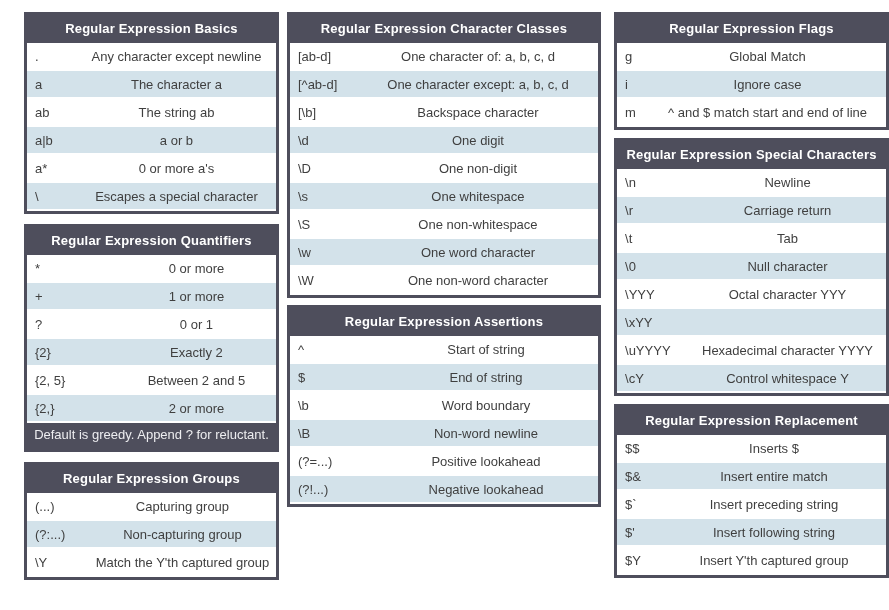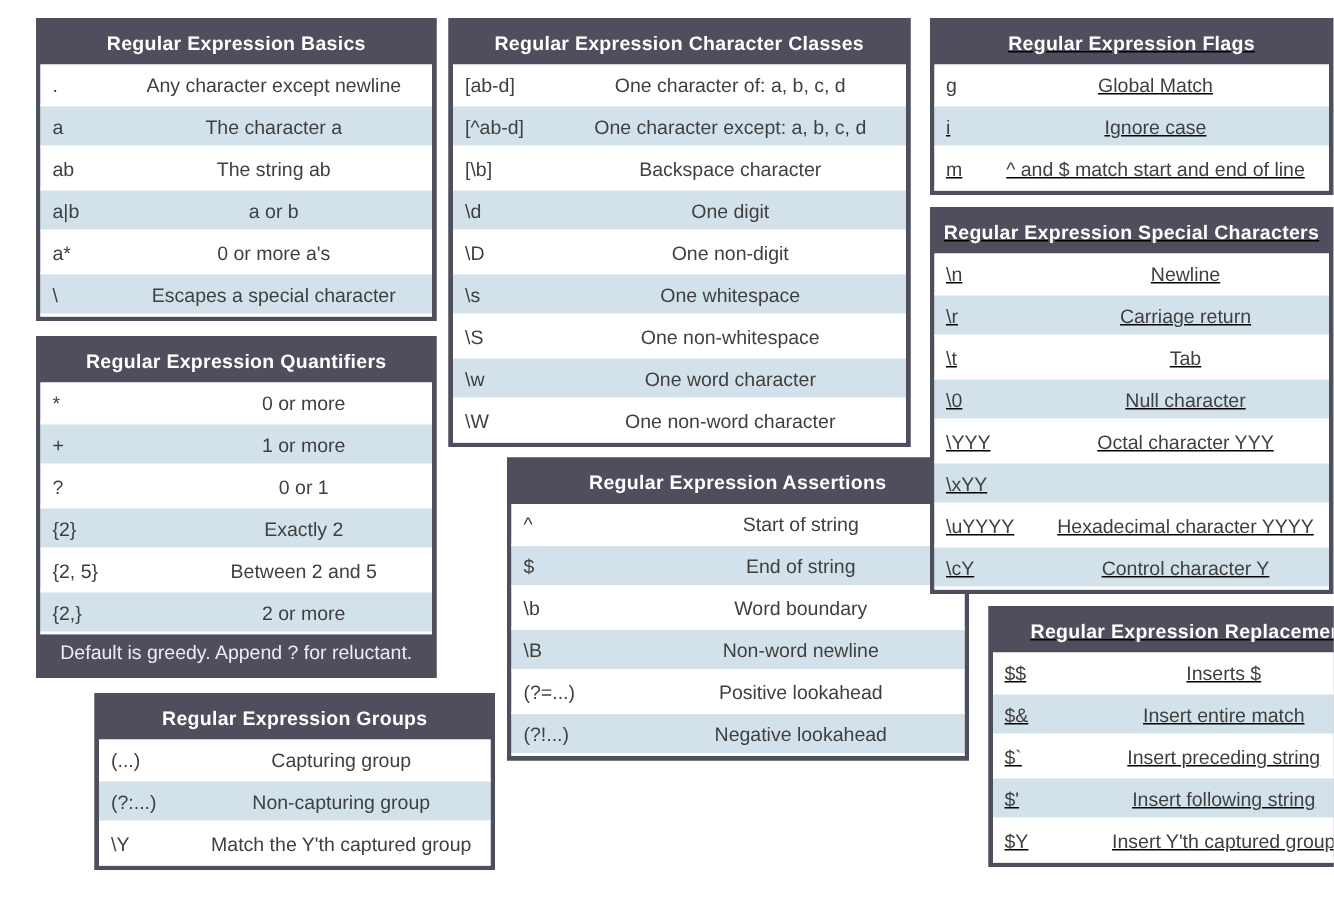--- a/index.html
+++ b/index.html
@@ -16,31 +16,31 @@
     font-family:"Liberation Sans","DejaVu Sans",sans-serif;
   }
   .board{
     position:relative;width:889px;height:610px;
     padding:12px 0 0 10px;
     display:flex;align-items:flex-start;
   }
   .col{display:flex;flex-direction:column;}
   .col1{width:281px;padding-left:14px;}
   .col2{width:329px;margin-left:8px;}
-  .col3{width:288px;margin-left:13px;text-decoration:underline;}
+  .col3{width:288px;margin-left:13px;}
 
   .rxtable{
     border:3px solid var(--dark);
     background:var(--dark);
     width:100%;
   }
   .col1 .rxtable{margin-bottom:10px;}
   .col2 .rxtable{margin-bottom:7px;}
   .col3 .rxtable{margin-bottom:8px;}
-  .rxtable:last-child{margin-bottom:0;margin-left:39px;}
+  .rxtable:last-child{margin-bottom:0;}
 
   .rxtable .title{
     background:var(--dark);color:var(--headtext);
     font-size:13px;font-weight:bold;text-align:center;
     height:28px;line-height:28px;
     letter-spacing:0.2px;
   }
   .rows{background:#fff;}
   .row{
     display:flex;height:28px;line-height:28px;
@@ -268,21 +268,21 @@
           </div>
           <div class="row">
             <span class="code">\xYY</span>
           </div>
           <div class="row">
             <span class="code">\uYYYY</span>
             <span class="desc">Hexadecimal character YYYY</span>
           </div>
           <div class="row">
             <span class="code">\cY</span>
-            <span class="desc">Control character Y</span>
+            <span class="desc">Control whitespace Y</span>
           </div>
         </div>
     </div>
     <div class="rxtable t-replacement">
       <div class="title">Regular Expression Replacement</div>
       <div class="rows">
           <div class="row">
             <span class="code">$$</span>
             <span class="desc">Inserts $</span>
           </div>

